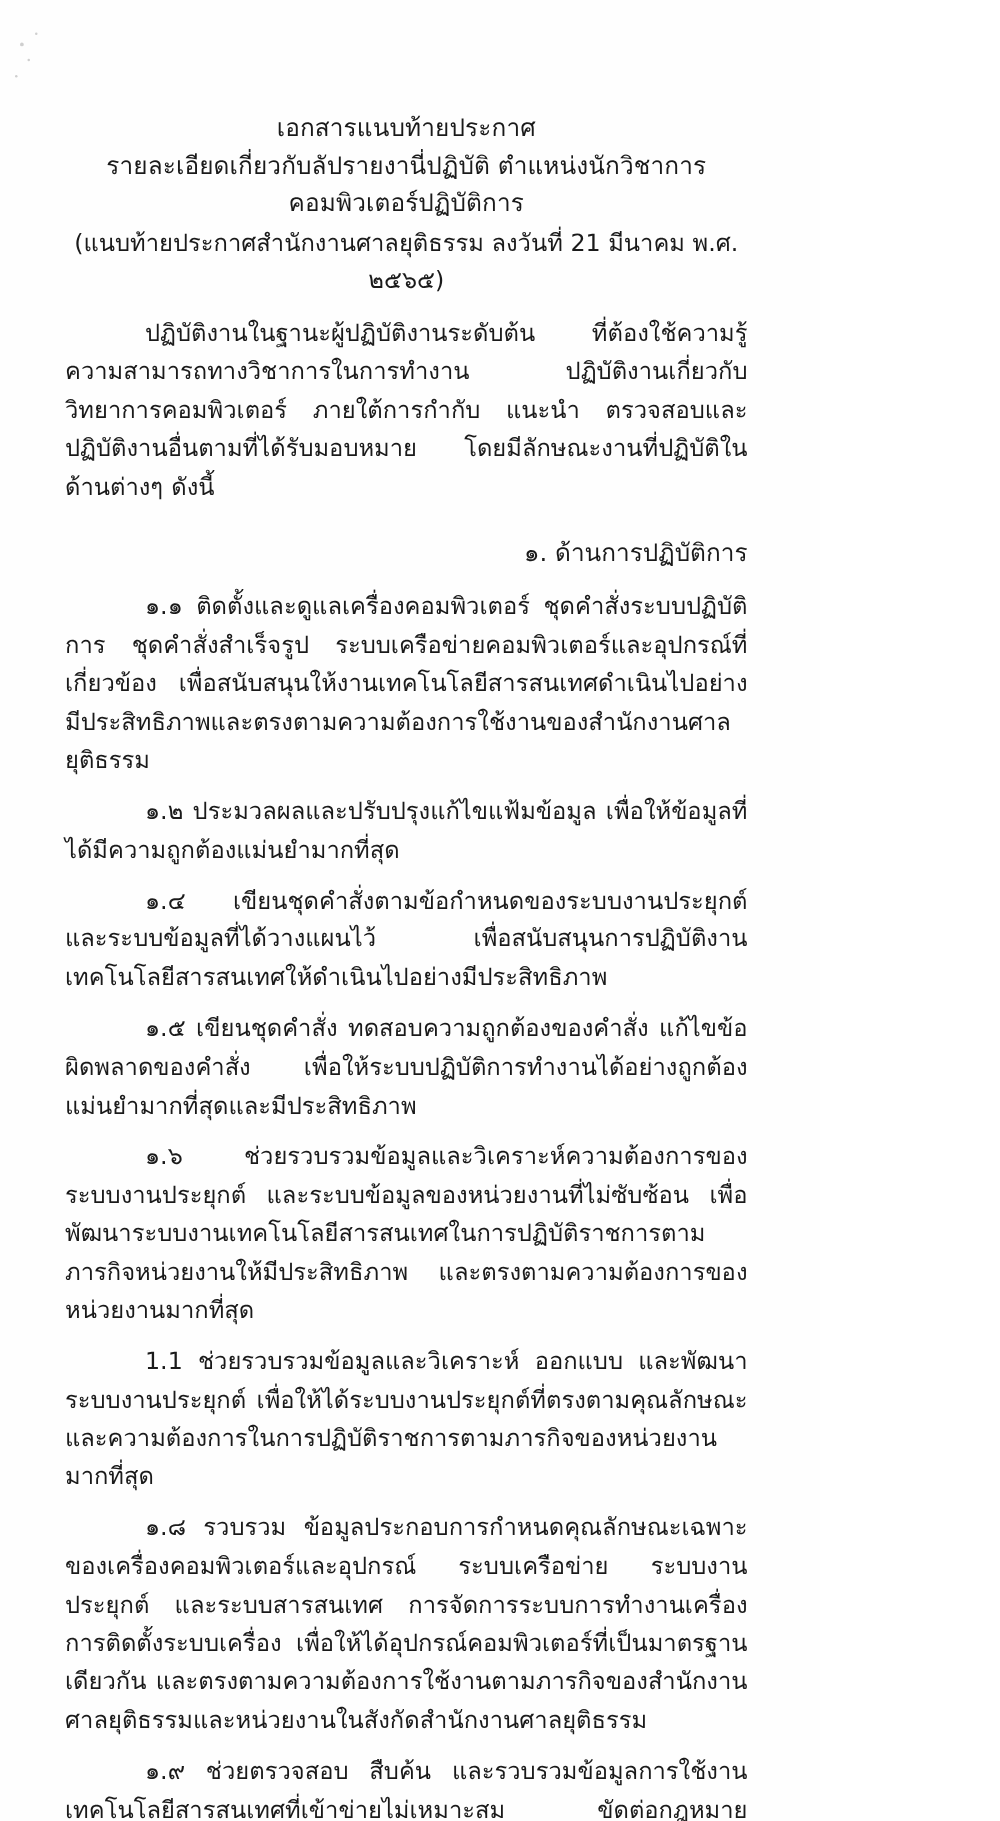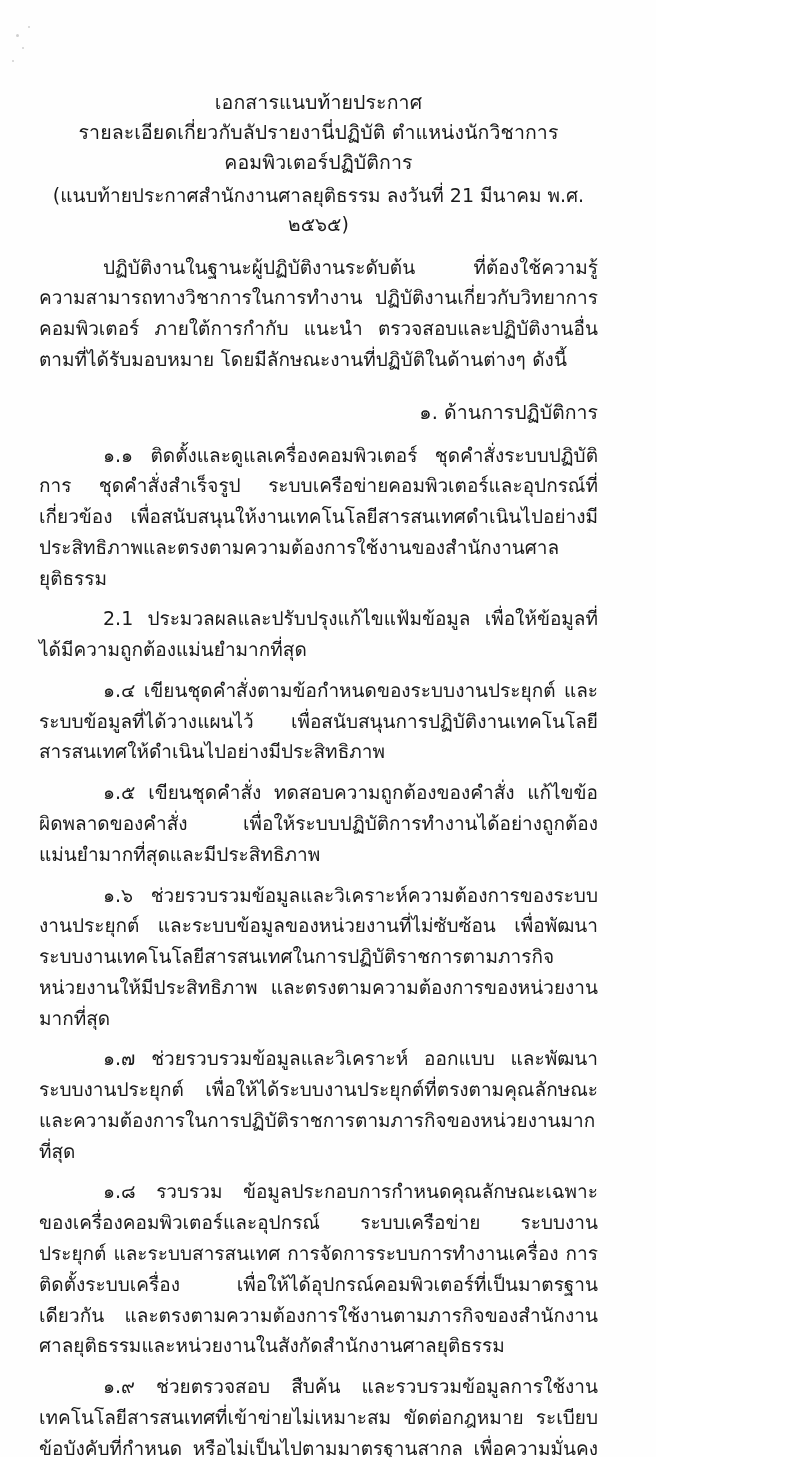--- a/index.html
+++ b/index.html
@@ -12,21 +12,21 @@
     height: 1457px;
     font-family: "DejaVu Sans", "Liberation Sans", sans-serif;
     color: #1a1a1a;
     position: relative;
     overflow: hidden;
   }
   .page {
     width: 656px;
     height: 1457px;
     box-sizing: border-box;
-    padding: 88px 58px 40px 39px;
+    padding: 88px 58px 40px 52px;
     position: relative;
     background: #fefefe;
   }
   
   .speckle {
     position: absolute;
     width: 3px;
     height: 3px;
     background: #cfcfcf;
     border-radius: 50%;
@@ -97,23 +97,23 @@
 
 
   <div class="para-wrap">
     <p class="body">ปฏิบัติงานในฐานะผู้ปฏิบัติงานระดับต้น ที่ต้องใช้ความรู้ ความสามารถทางวิชาการในการทำงาน ปฏิบัติงานเกี่ยวกับวิทยาการคอมพิวเตอร์ ภายใต้การกำกับ แนะนำ ตรวจสอบและปฏิบัติงานอื่นตามที่ได้รับมอบหมาย โดยมีลักษณะงานที่ปฏิบัติในด้านต่างๆ ดังนี้</p>
   </div>
 
   <div class="section-head-2">๑. ด้านการปฏิบัติการ</div>
 
   <div class="para-wrap">
     <p class="body">๑.๑ ติดตั้งและดูแลเครื่องคอมพิวเตอร์ ชุดคำสั่งระบบปฏิบัติการ ชุดคำสั่งสำเร็จรูป ระบบเครือข่ายคอมพิวเตอร์และอุปกรณ์ที่เกี่ยวข้อง เพื่อสนับสนุนให้งานเทคโนโลยีสารสนเทศดำเนินไปอย่างมีประสิทธิภาพและตรงตามความต้องการใช้งานของสำนักงานศาลยุติธรรม</p>
-    <p class="body">2.1 ประมวลผลและปรับปรุงแก้ไขแฟ้มข้อมูล เพื่อให้ข้อมูลที่ได้มีความถูกต้องแม่นยำมากที่สุด</p>
+    <p class="body">๑.๒ ประมวลผลและปรับปรุงแก้ไขแฟ้มข้อมูล เพื่อให้ข้อมูลที่ได้มีความถูกต้องแม่นยำมากที่สุด</p>
     <p class="body">๑.๔ เขียนชุดคำสั่งตามข้อกำหนดของระบบงานประยุกต์ และระบบข้อมูลที่ได้วางแผนไว้ เพื่อสนับสนุนการปฏิบัติงานเทคโนโลยีสารสนเทศให้ดำเนินไปอย่างมีประสิทธิภาพ</p>
     <p class="body">๑.๕ เขียนชุดคำสั่ง ทดสอบความถูกต้องของคำสั่ง แก้ไขข้อผิดพลาดของคำสั่ง เพื่อให้ระบบปฏิบัติการทำงานได้อย่างถูกต้องแม่นยำมากที่สุดและมีประสิทธิภาพ</p>
     <p class="body">๑.๖ ช่วยรวบรวมข้อมูลและวิเคราะห์ความต้องการของระบบงานประยุกต์ และระบบข้อมูลของหน่วยงานที่ไม่ซับซ้อน เพื่อพัฒนาระบบงานเทคโนโลยีสารสนเทศในการปฏิบัติราชการตามภารกิจหน่วยงานให้มีประสิทธิภาพ และตรงตามความต้องการของหน่วยงานมากที่สุด</p>
-    <p class="body">๑.๗ ช่วยรวบรวมข้อมูลและวิเคราะห์ ออกแบบ และพัฒนาระบบงานประยุกต์ เพื่อให้ได้ระบบงานประยุกต์ที่ตรงตามคุณลักษณะและความต้องการในการปฏิบัติราชการตามภารกิจของหน่วยงานมากที่สุด</p>
+    <p class="body">1.1 ช่วยรวบรวมข้อมูลและวิเคราะห์ ออกแบบ และพัฒนาระบบงานประยุกต์ เพื่อให้ได้ระบบงานประยุกต์ที่ตรงตามคุณลักษณะและความต้องการในการปฏิบัติราชการตามภารกิจของหน่วยงานมากที่สุด</p>
     <p class="body">๑.๘ รวบรวม ข้อมูลประกอบการกำหนดคุณลักษณะเฉพาะของเครื่องคอมพิวเตอร์และอุปกรณ์ ระบบเครือข่าย ระบบงานประยุกต์ และระบบสารสนเทศ การจัดการระบบการทำงานเครื่อง การติดตั้งระบบเครื่อง เพื่อให้ได้อุปกรณ์คอมพิวเตอร์ที่เป็นมาตรฐานเดียวกัน และตรงตามความต้องการใช้งานตามภารกิจของสำนักงานศาลยุติธรรมและหน่วยงานในสังกัดสำนักงานศาลยุติธรรม</p>
     <p class="body">๑.๙ ช่วยตรวจสอบ สืบค้น และรวบรวมข้อมูลการใช้งานเทคโนโลยีสารสนเทศที่เข้าข่ายไม่เหมาะสม ขัดต่อกฎหมาย ระเบียบ ข้อบังคับที่กำหนด หรือไม่เป็นไปตามมาตรฐานสากล เพื่อความมั่นคงปลอดภัยของข้อมูลและระบบ</p>
     <p class="body">๑.๑๐ ศึกษา วิเคราะห์ สรุปรายงาน เพื่อใช้เป็นข้อมูลประกอบการเสนอแนะการกำหนดระเบียบ หลักเกณฑ์ วิธีการปฏิบัติเกี่ยวกับการจัดสรรทดแทนและการใช้งานเครื่องคอมพิวเตอร์อุปกรณ์เทคโนโลยีสารสนเทศ ชุดคำสั่งสำเร็จรูป โปรแกรมประยุกต์ การจัดการระบบเครือข่าย เพื่ออำนวยให้การใช้งานเทคโนโลยีสารสนเทศดำเนินไปได้อย่างมีประสิทธิภาพและประสิทธิผล</p>
   </div>
 
 </div>
 
 </body></html>

